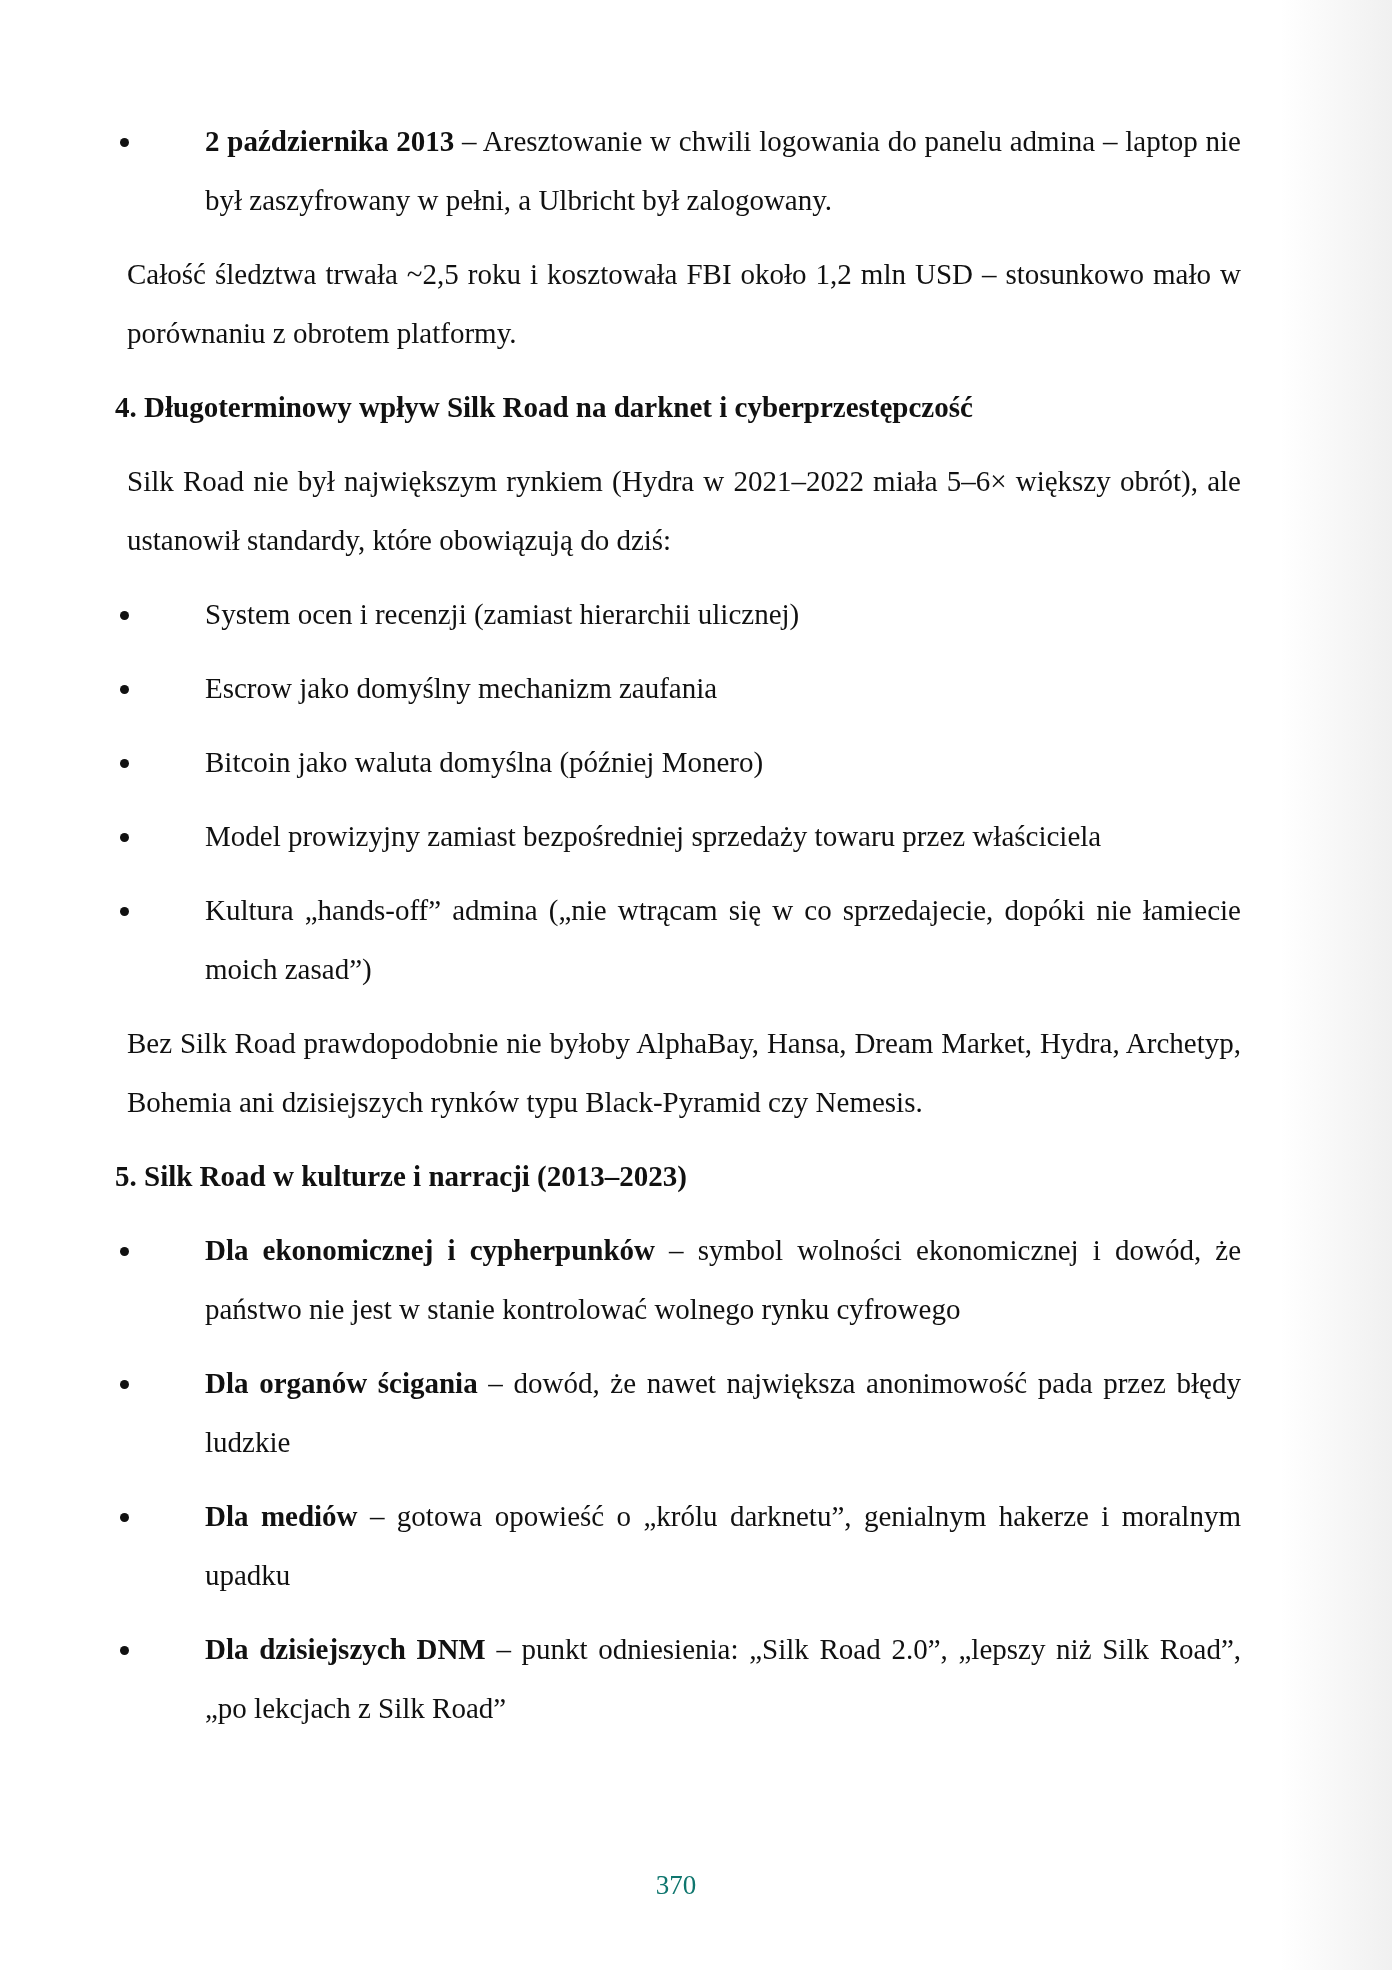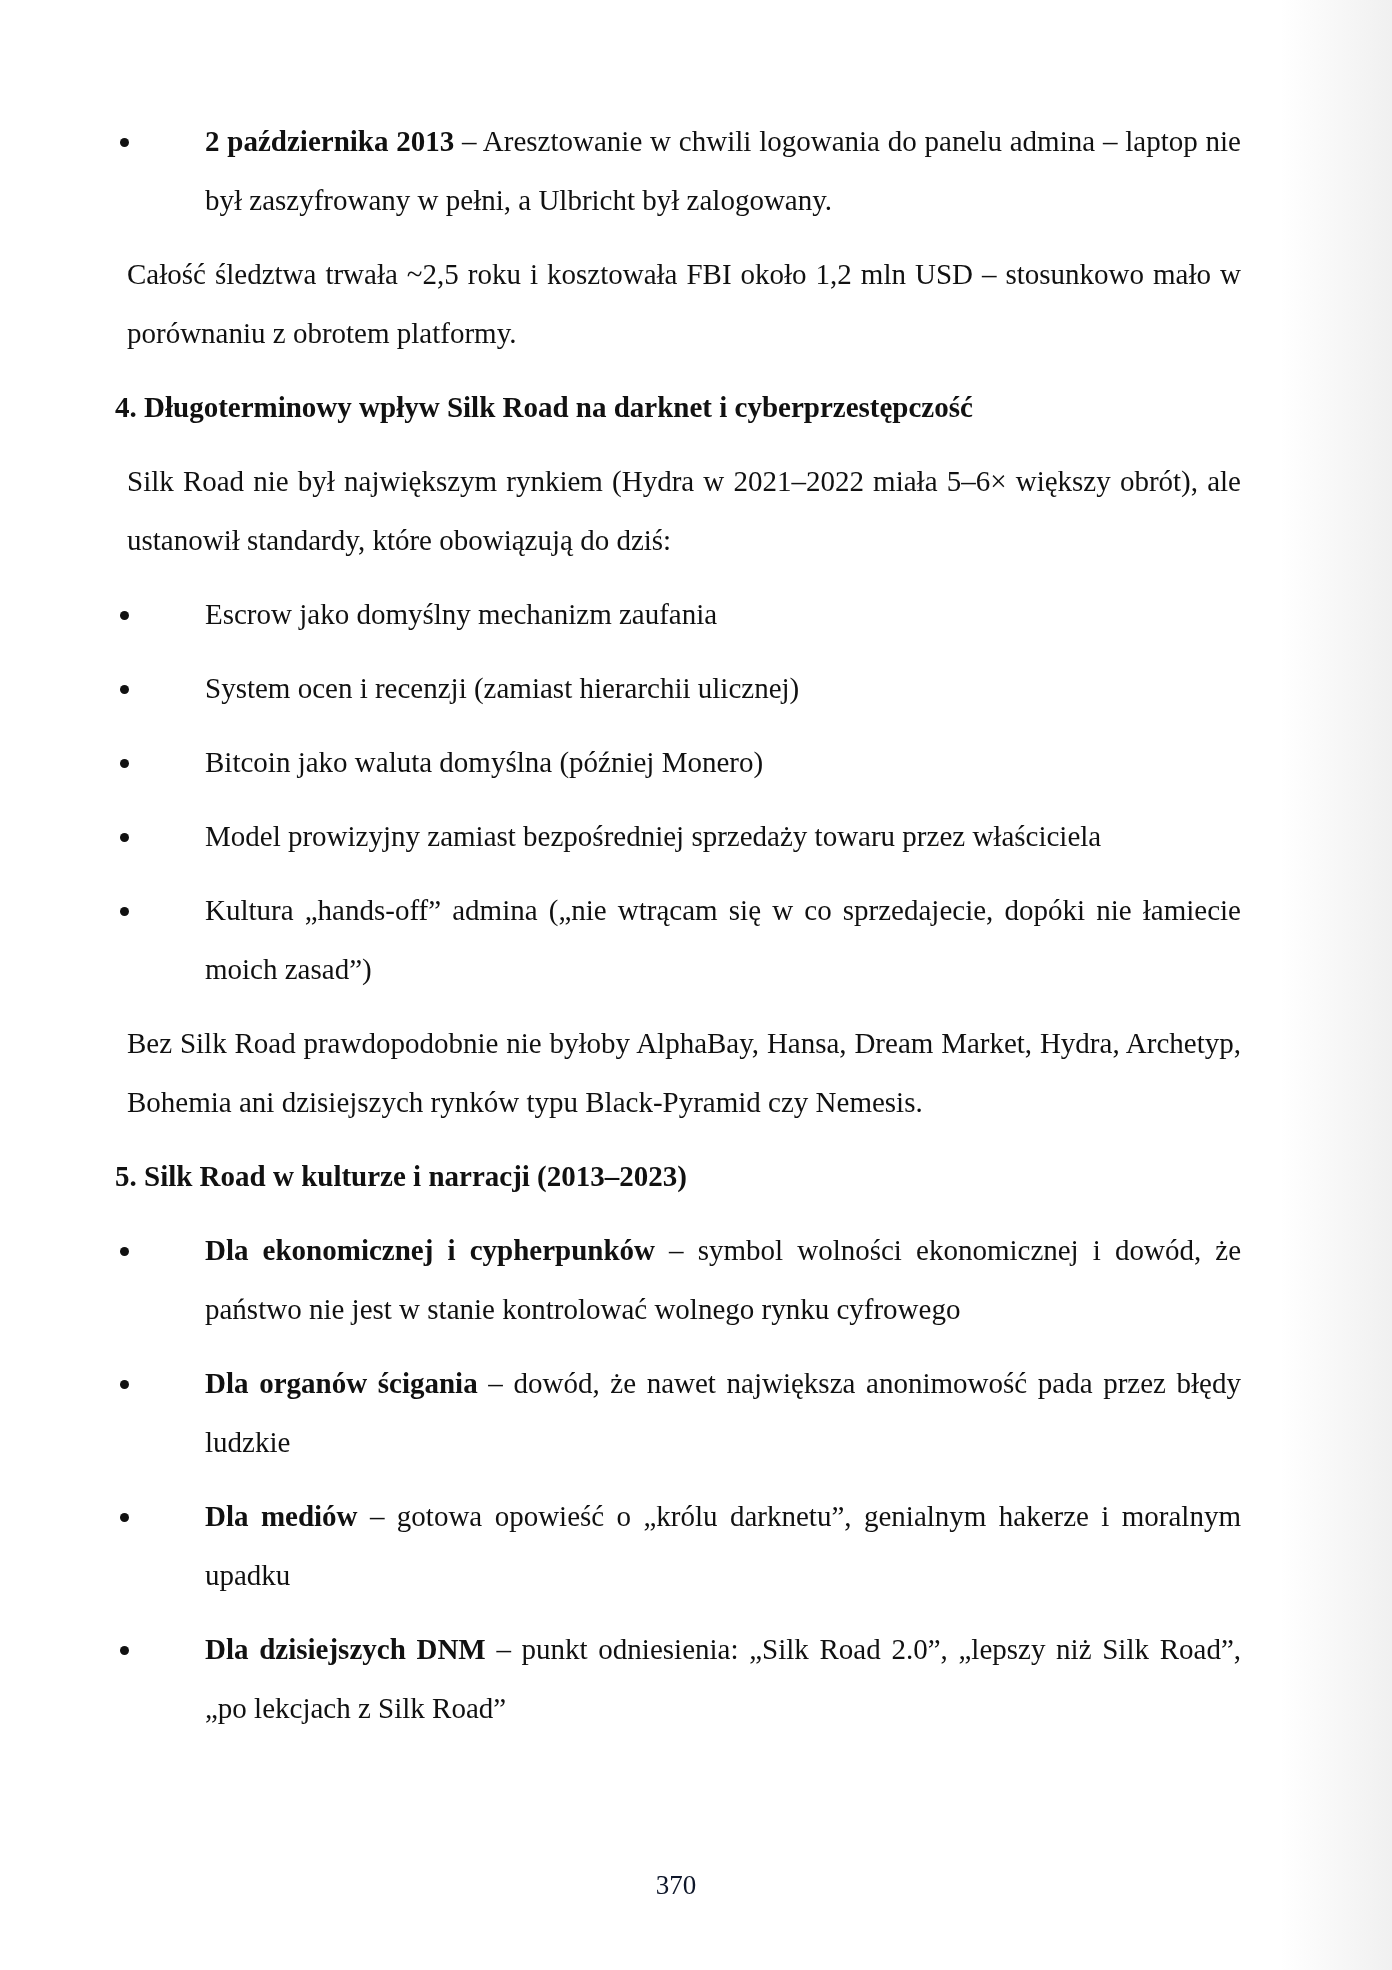--- a/index.html
+++ b/index.html
@@ -69,46 +69,46 @@
       text-align-last: left;
     }
     .page-number {
       position: absolute;
       left: 0;
       width: 1352px;
       top: 1870px;
       text-align: center;
       font-size: 27px;
       font-family: "Liberation Serif", "DejaVu Serif", serif;
-      color: #0f172a;
+      color: #0f766e;
     }
   </style>
 </head>
 <body>
 
 <div class="page">
 
   <div class="bullet-item line-block last-line-left">
     <span class="bullet"></span>
     <b>2 października 2013</b><span> – Aresztowanie w chwili logowania do panelu admina – laptop nie był zaszyfrowany w pełni, a Ulbricht był zalogowany.</span>
   </div>
 
   <p class="para line-block last-line-left">Całość śledztwa trwała ~2,5 roku i kosztowała FBI około 1,2 mln USD – stosunkowo mało w porównaniu z obrotem platformy.</p>
 
   <h2 class="heading">4. Długoterminowy wpływ Silk Road na darknet i cyberprzestępczość</h2>
 
   <p class="para line-block last-line-left">Silk Road nie był największym rynkiem (Hydra w 2021–2022 miała 5–6× większy obrót), ale ustanowił standardy, które obowiązują do dziś:</p>
 
   <div class="bullet-item line-block last-line-left">
     <span class="bullet"></span>
-    <span>Escrow jako domyślny mechanizm zaufania</span>
+    <span>System ocen i recenzji (zamiast hierarchii ulicznej)</span>
   </div>
   <div class="bullet-item line-block last-line-left">
     <span class="bullet"></span>
-    <span>System ocen i recenzji (zamiast hierarchii ulicznej)</span>
+    <span>Escrow jako domyślny mechanizm zaufania</span>
   </div>
   <div class="bullet-item line-block last-line-left">
     <span class="bullet"></span>
     <span>Bitcoin jako waluta domyślna (później Monero)</span>
   </div>
   <div class="bullet-item line-block last-line-left">
     <span class="bullet"></span>
     <span>Model prowizyjny zamiast bezpośredniej sprzedaży towaru przez właściciela</span>
   </div>
   <div class="bullet-item line-block last-line-left">

